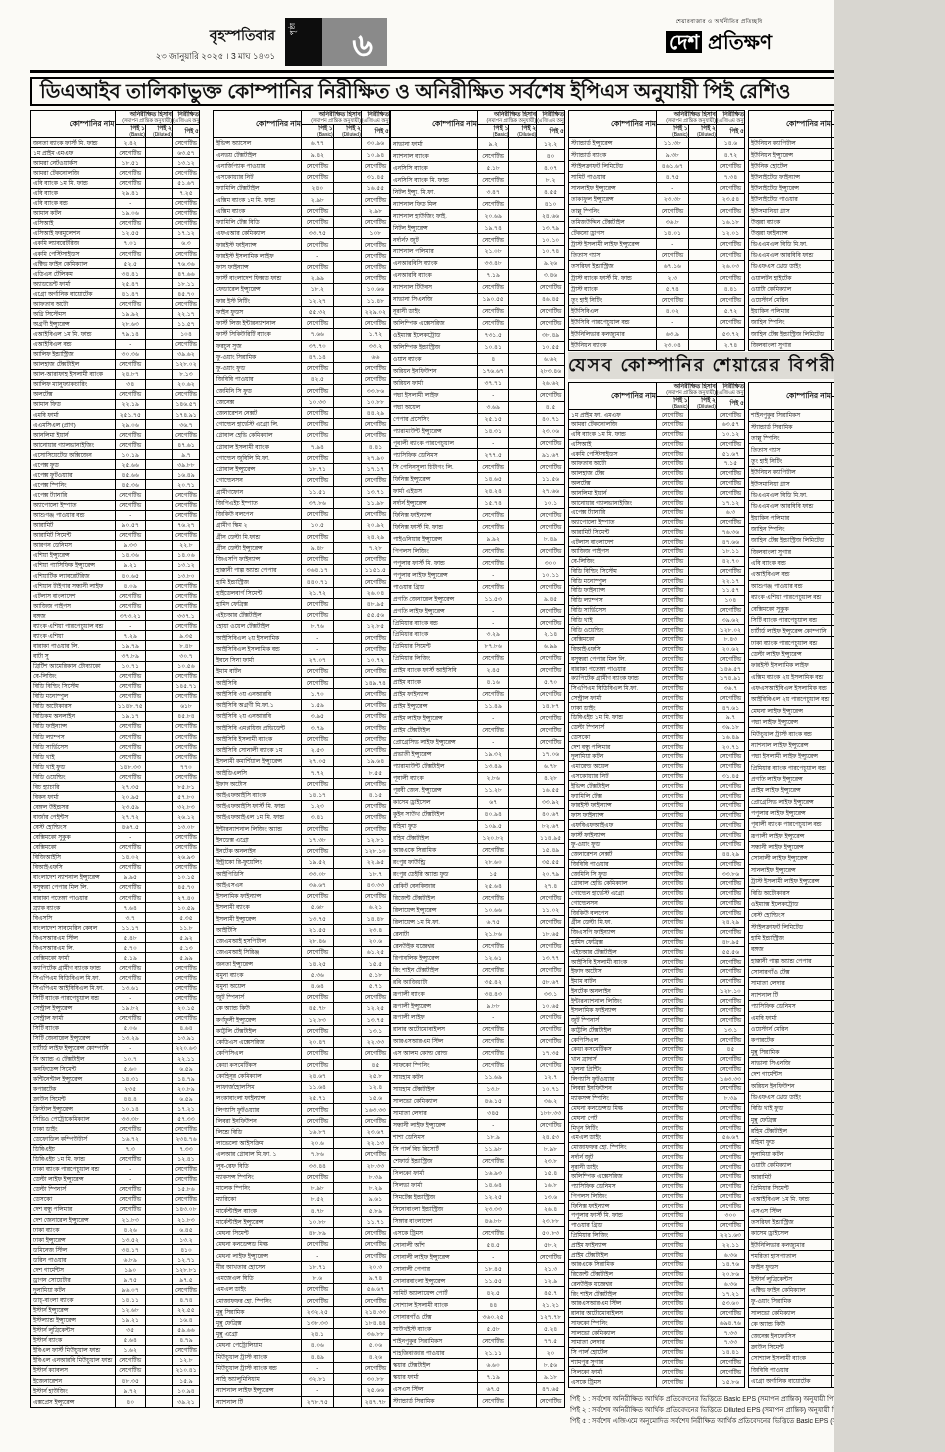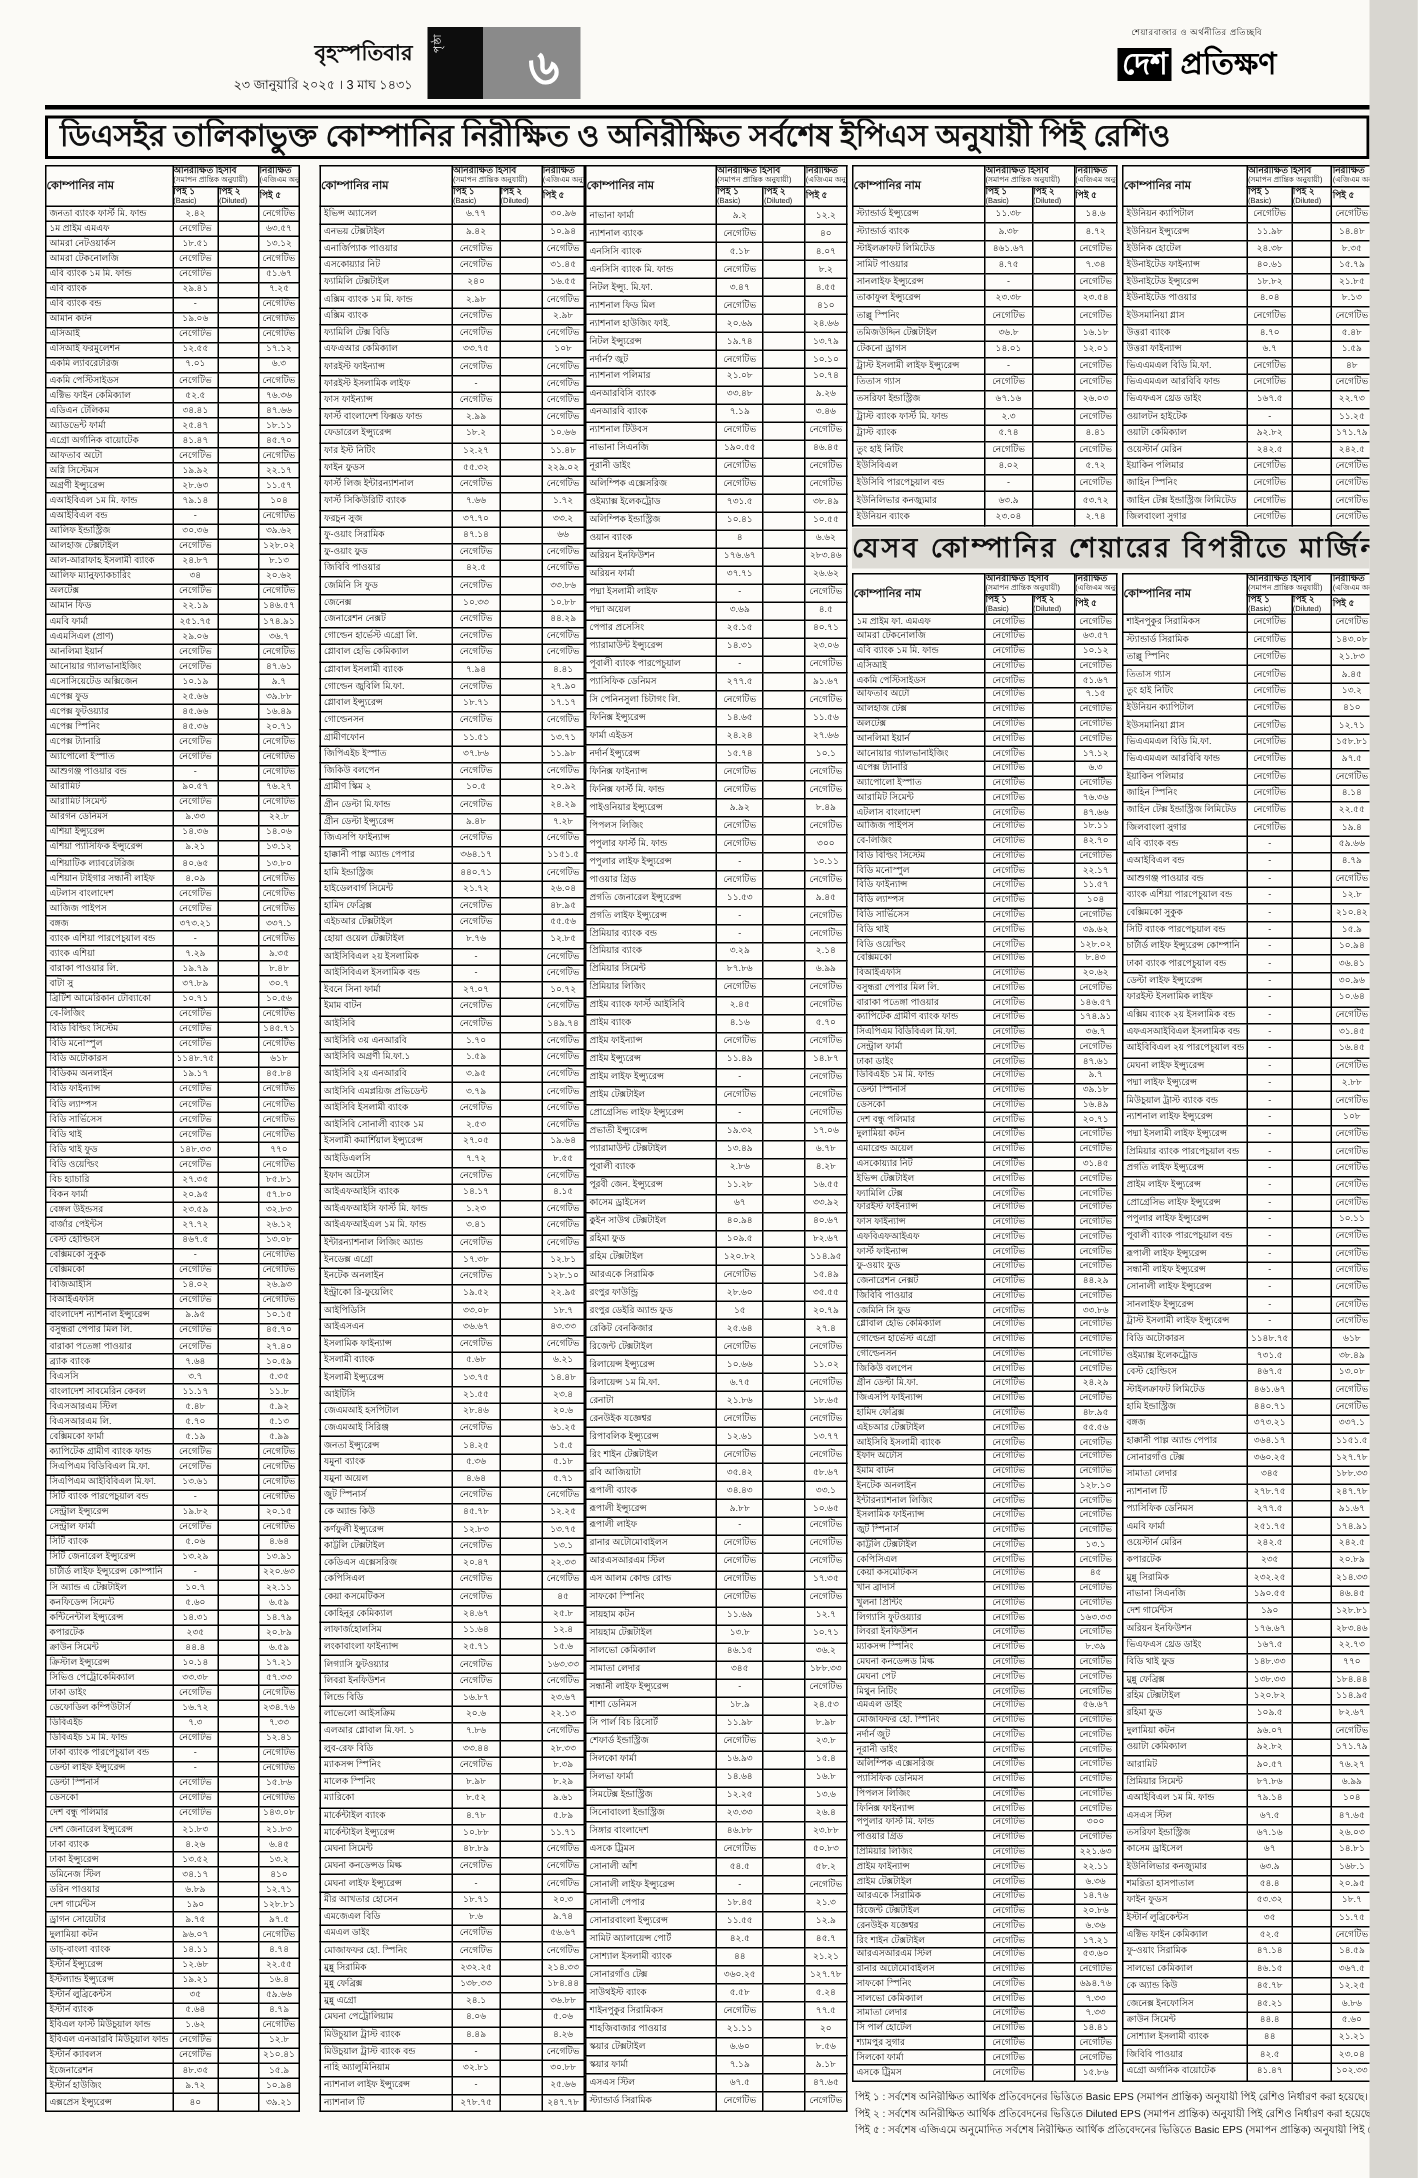--- a/index.html
+++ b/index.html
@@ -1,16 +1,16 @@
 <!DOCTYPE html>
 <html lang="bn"><head>
 <meta charset="utf-8">
 <style>
   html,body{margin:0;padding:0;background:#d8d6d0;}
-  .page{position:relative;width:913px;height:1452px;background:#fbfaf6;color:#111;
+  .page{position:relative;width:834px;height:1452px;background:#fbfaf6;color:#111;
         font-family:"Liberation Sans",sans-serif;overflow:hidden;}
   
   .masthead{position:absolute;top:18px;left:30px;right:30px;height:50px;}
   .date-block{position:absolute;left:30px;top:6px;width:215px;text-align:right;}
   .date-day{font-size:14px;font-weight:bold;}
   .date-line{font-size:8.5px;margin-top:2px;}
   .page-box{position:absolute;left:255px;top:0;width:102px;height:48px;
             background:linear-gradient(90deg,#0d0d0d 0 36%,#8a8a8a 36%);}
   .page-box .plabel{position:absolute;left:2px;top:4px;color:#fff;font-size:7px;
             writing-mode:vertical-rl;transform:rotate(180deg);letter-spacing:1px;}
@@ -22,21 +22,21 @@
   .logo-desh{background:#000;color:#fff;padding:0 3px;}
   .logo-rest{color:#000;}
   .mast-rule{position:absolute;top:70px;left:30px;width:885px;border-top:3px solid #000;}
   
   .headline{position:absolute;top:77px;left:30px;width:871px;height:25px;border:2px solid #000;
             font-size:20px;font-weight:bold;line-height:25px;padding-left:8px;white-space:nowrap;overflow:hidden;}
   
   .strip{position:absolute;top:110px;}
   .petable{border-collapse:collapse;width:100%;table-layout:fixed;background:#fdfcf9;}
   .petable th,.petable td{border:1px solid #000;padding:0;overflow:hidden;white-space:nowrap;}
-  .petable th{font-size:6px;line-height:1.15;text-align:left;font-weight:bold;vertical-align:middle;}
+  .petable th{font-size:6px;line-height:1.15;text-align:right;font-weight:bold;vertical-align:middle;}
   .petable th .sub{font-size:5px;font-weight:normal;display:block;}
   .petable td{font-size:6px;line-height:1;}
   .petable td.name{text-align:left;padding-left:2px;}
   .petable td.val{text-align:center;}
   .petable th.company{font-size:7.5px;}
   
   .margin-heading{position:absolute;top:352px;left:568px;width:347px;height:27px;background:#dedcd6;
             font-size:18px;font-weight:bold;text-align:center;line-height:27px;letter-spacing:2px;
             white-space:nowrap;overflow:hidden;}
   
@@ -57,21 +57,21 @@
       <span class="plabel">পৃষ্ঠা</span>
       <span class="pnum">৬</span>
     </div>
     <div class="brand">
       <div class="brand-tagline">শেয়ারবাজার ও অর্থনীতির প্রতিচ্ছবি</div>
       <div class="brand-logo"><span class="logo-desh">দেশ</span><span class="logo-rest"> প্রতিক্ষণ</span></div>
     </div>
   </div>
   <div class="mast-rule"></div>
 
-  <div class="headline">ডিএসইর তালিকাভুক্ত কোম্পানির নিরীক্ষিত ও অনিরীক্ষিত সর্বশেষ ইপিএস অনুযায়ী পিই রেশিও</div>
+  <div class="headline">ডিএআইব তালিকাভুক্ত কোম্পানির নিরীক্ষিত ও অনিরীক্ষিত সর্বশেষ ইপিএস অনুযায়ী পিই রেশিও</div>
 
   <div class="strip" style="left:30px;width:170px;">
       <table class="petable" style="height: 1298px;">
         <colgroup>
           <col style="width:50%">
           <col style="width:18%">
           <col style="width:16%">
           <col style="width:16%">
         </colgroup>
         <thead>

